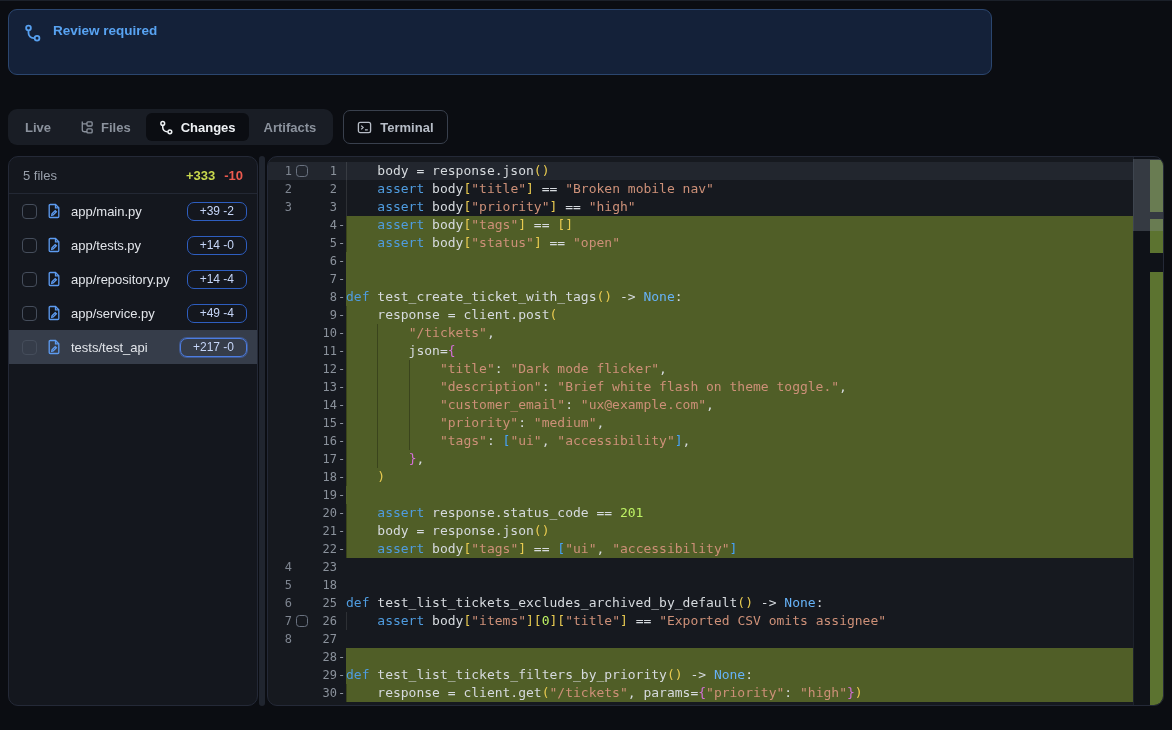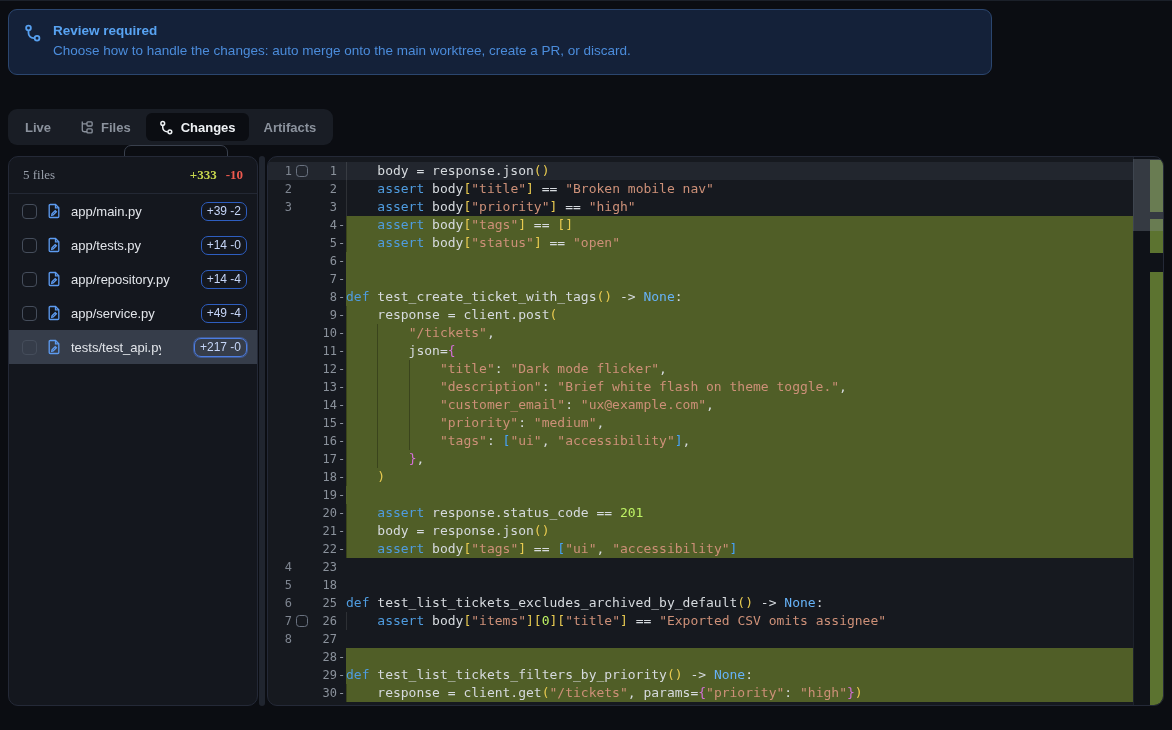--- a/index.html
+++ b/index.html
@@ -10,50 +10,50 @@
 
   
   .banner { position:absolute; left:8px; top:8px; width:984px; height:66px;
             background:#142139; border:1px solid #2b466f; border-radius:9px;
             display:flex; gap:11px; padding:13px 16px 0 15px; }
   .banner .bicon { width:18px; height:18px; color:#57a0f0; flex:none; margin-top:1px; }
   .banner-title { color:#58a3f2; font-size:13.5px; font-weight:700; }
   .banner-sub { color:#4b8cdb; font-size:13.5px; margin-top:5px; }
 
   
-  .tabbar { position:absolute; left:8px; top:108px; height:36px; display:flex; align-items:center;flex-direction:column; }
+  .tabbar { position:absolute; left:8px; top:108px; height:36px; display:flex; align-items:center; }
   .tab-group { display:flex; align-items:center; background:#191d25; border-radius:9px; padding:4px; gap:2px; height:36px; }
   .tab { display:flex; align-items:center; gap:7px; padding:0 13px; height:28px; border:none;
          background:transparent; color:#8b929d; font-size:13px; font-weight:700;
          border-radius:6px; cursor:pointer; font-family:inherit; }
   .tab.active { background:#0b0d12; color:#eef1f4;text-align:center; }
   .tab .icon, .terminal-btn .icon { width:15px; height:15px; display:inline-flex; }
   .tab .icon svg, .terminal-btn .icon svg, .banner .bicon svg { width:100%; height:100%; }
   .terminal-btn { display:flex; align-items:center; gap:8px; margin-left:10px; height:34px;
                   padding:15px 13px; background:transparent; border:1px solid #39404d; border-radius:7px;
                   color:#b7bdc7; font-size:13px; font-weight:600; cursor:pointer; font-family:inherit; }
 
   
   .sidebar { position:absolute; left:8px; top:155px; width:250px; height:550px;
              background:#14171e; border:1px solid #242937; border-radius:10px; overflow:hidden; }
   .resize-strip { position:absolute; left:259px; top:155px; width:6px; height:550px;
                   background:#20252f; border-radius:3px; }
   .sb-header { height:37px; display:flex; align-items:center; padding:0 14px;
-               border-bottom:1px solid #232834; font-size:13px;font-family:Liberation Serif, serif; }
+               border-bottom:1px solid #232834; font-size:13px; }
   .sb-files { color:#99a0ab; flex:1; }
   .sb-add { color:#c8d84d; font-weight:700; }
   .sb-del { color:#ee5a4f; font-weight:700; margin-left:9px; }
   .file-row { height:34px; display:flex; align-items:center; gap:9px; padding:0 10px 0 13px;
               font-size:13px; color:#e2e5ea; cursor:pointer; }
   .file-row.selected { background:#363d4a; }
   .cbx { width:15px; height:15px; border:1.5px solid #454d5b; border-radius:4px; flex:none; }
   .ficon { width:16px; height:16px; color:#5d9bf0; flex:none; display:inline-flex; }
   .ficon svg { width:100%; height:100%; }
   .fname { flex:1; font-weight:500; white-space:nowrap; overflow:hidden; }
-  .badge { border:1px solid #2e5ec0; color:#c6d6f8; border-radius:7px; padding:1px 5px 2px;
+  .badge { border:1px solid #2e5ec0; color:#c6d6f8; border-radius:7px; padding:1px 12px 2px;
            font-size:12px; white-space:nowrap; flex:none; }
   .selected .badge { border-color:#4d7de2; box-shadow:0 0 0 1px rgba(77,125,226,.45);margin-left:24px; }
 
   
   .diff { position:absolute; left:267px; top:155px; width:897px; height:550px;
           background:#16191f; border:1px solid #242937; border-radius:10px; overflow:hidden;
           font-family:"DejaVu Sans Mono",monospace; font-size:13px; line-height:18px; }
   .diff-lines { position:absolute; left:0; right:30px; top:5px; }
   .diff-row { display:flex; height:18px; white-space:pre; }
   .diff-row.hl { background:#22262e; }
@@ -85,21 +85,20 @@
   <div class="banner">
     <span class="bicon">
       <svg viewBox="0 0 16 16" fill="none" stroke="currentColor" stroke-width="1.6">
         <circle cx="4" cy="3.6" r="2.1"></circle>
         <path d="M4 5.8 V8 a4.6 4.6 0 0 0 4.6 4.6 H9.3"></path>
         <circle cx="11.6" cy="12.6" r="2.1"></circle>
       </svg>
     </span>
     <div>
       <div class="banner-title">Review required</div>
-      <div class="banner-sub">Choose how to handle the changes: auto merge onto the main worktree, create a PR, or discard.</div>
     </div>
   </div>
 
   <div class="tabbar">
     <div class="tab-group">
         <button class="tab">
           <span>Live</span>
         </button>
         <button class="tab">
           <span class="icon">

